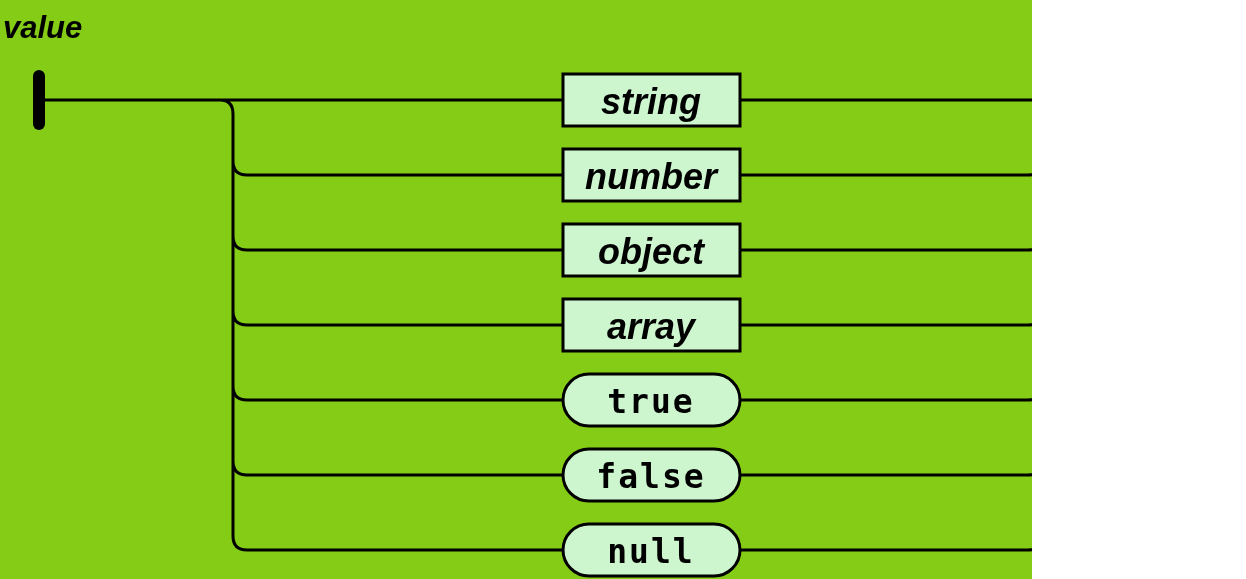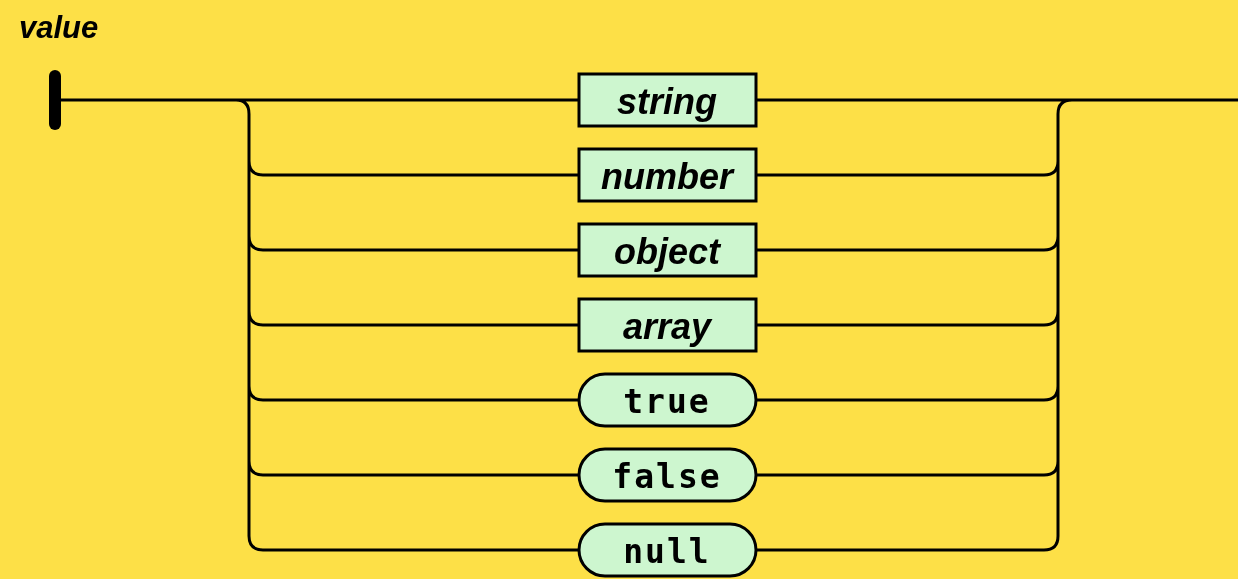--- a/index.html
+++ b/index.html
@@ -2,26 +2,25 @@
 <html><head>
 <meta charset="utf-8">
 <style>
   html, body {
     margin: 0;
     padding: 0;
     background: #ffffff;
   }
   .stage {
     position: relative;
-    width: 1222px;
+    width: 1032px;
     height: 579px;
-    background: #fde047;
+    background: #84cc16;
     overflow: hidden;
     font-family: "Liberation Sans", sans-serif;
-    padding-left: 16px;
   }
   svg { display: block; }
   .title {
     font-family: "Liberation Sans", sans-serif;
     font-style: italic;
     font-weight: 700;
     font-size: 31px;
     fill: #000000;
   }
   .wire {

